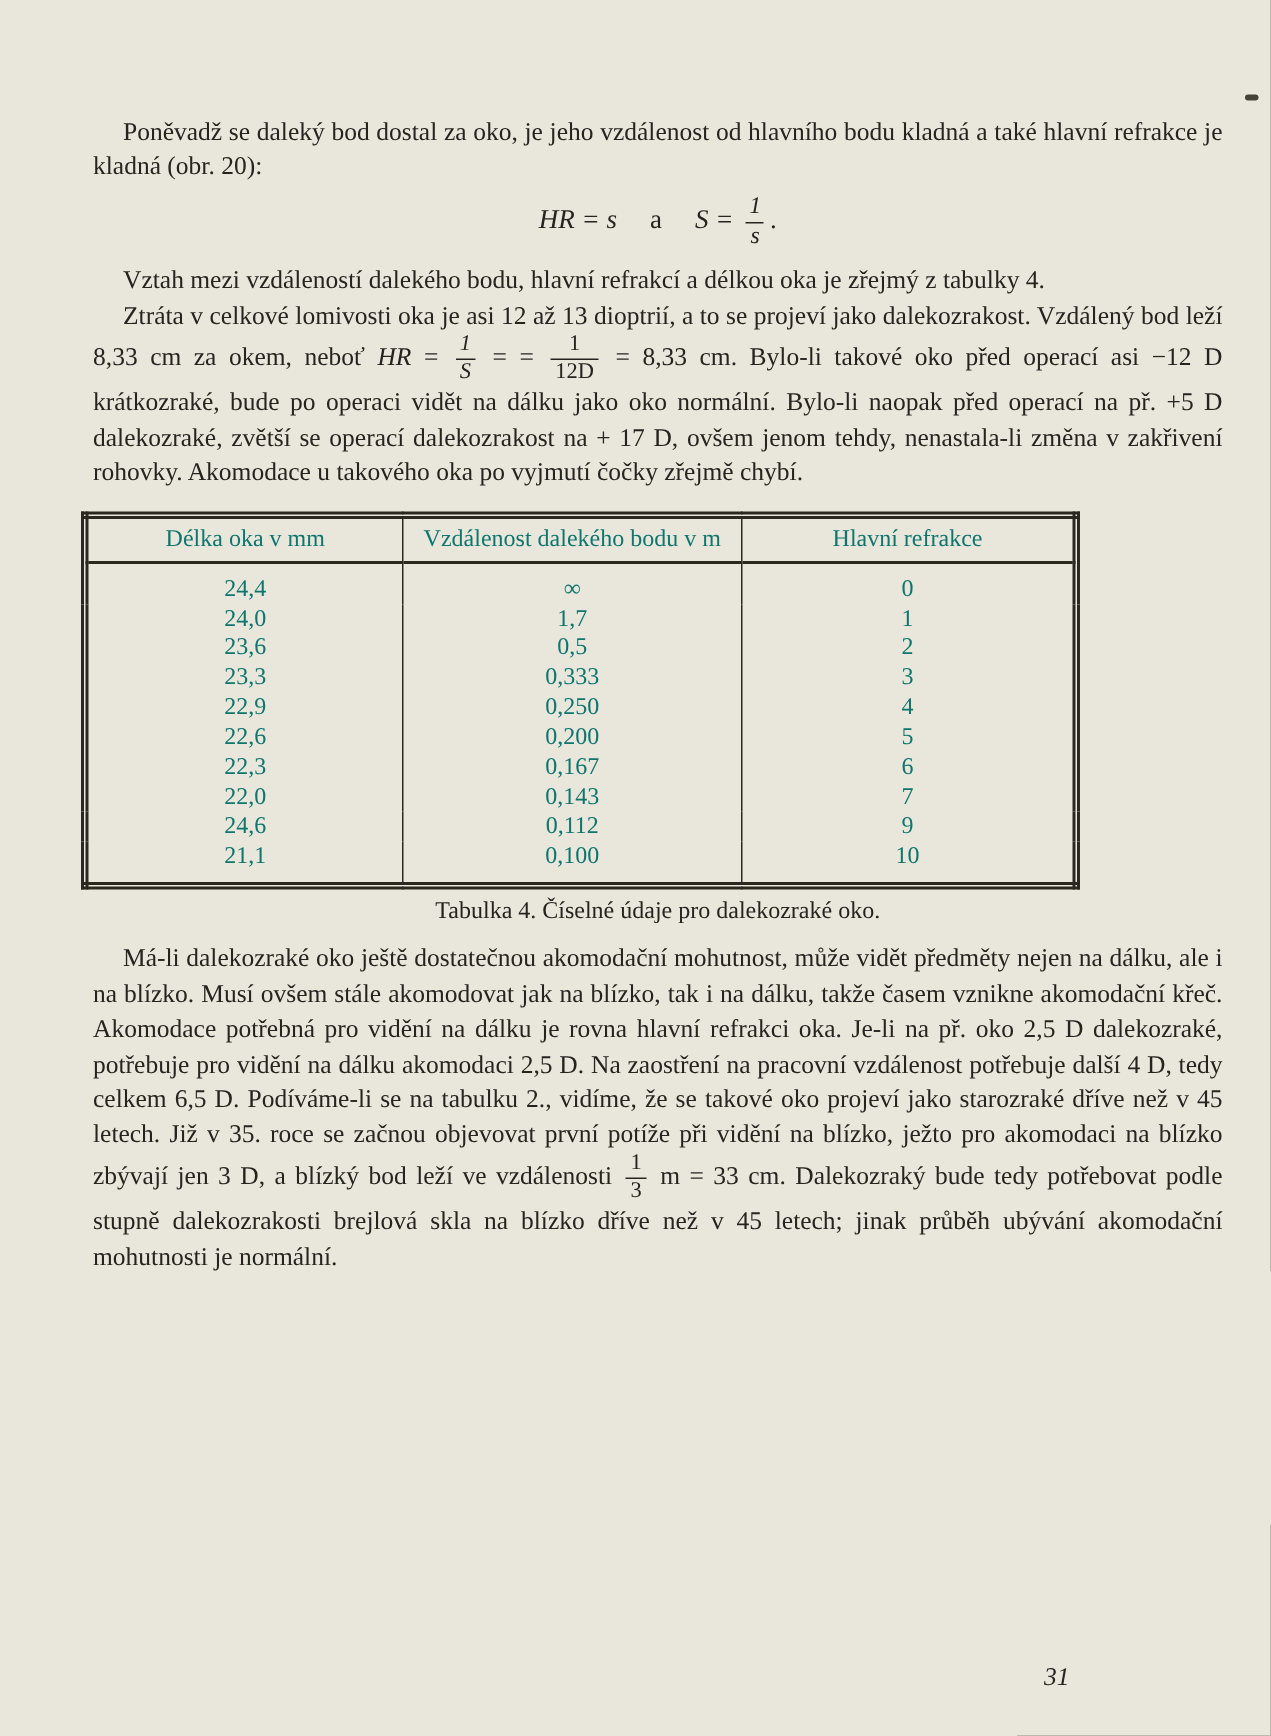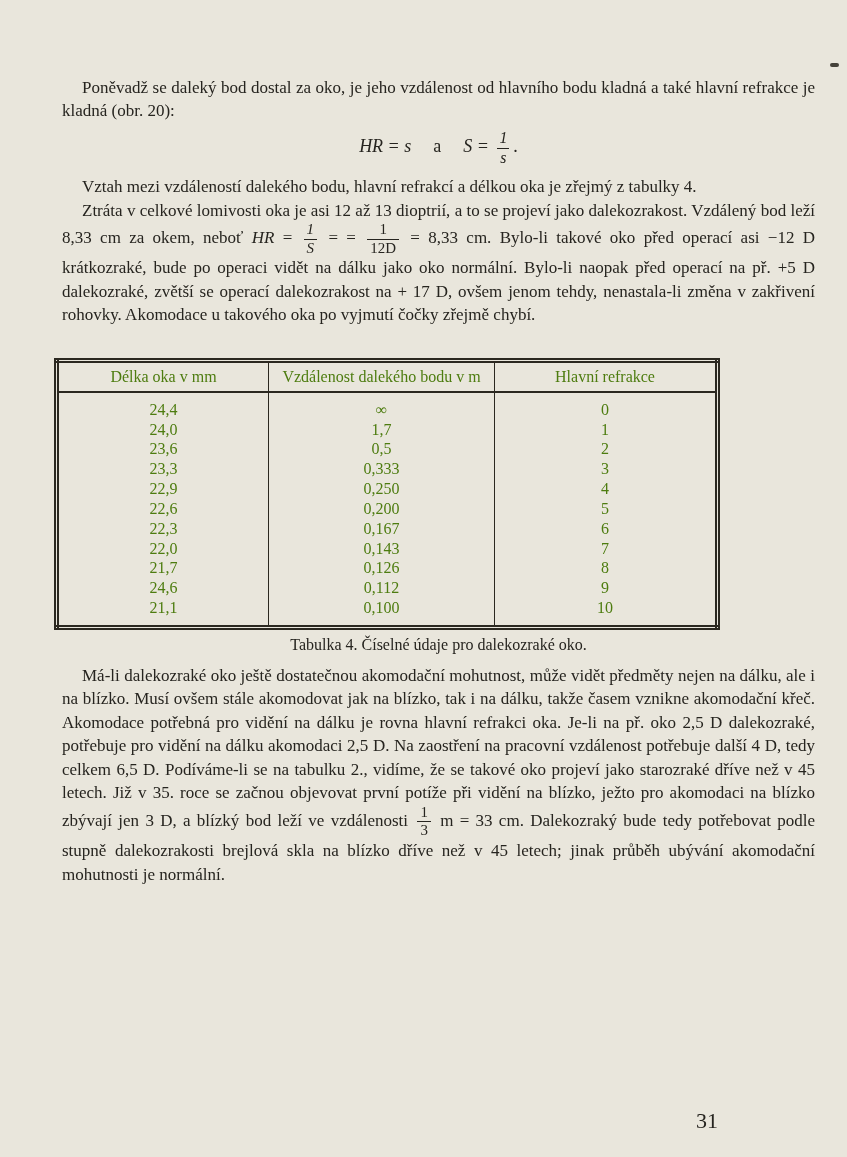--- a/index.html
+++ b/index.html
@@ -40,25 +40,25 @@
     font-size: 0.88em;
     margin: 0 3px;
     text-indent: 0;
   }
   .frac .num { padding: 0 3px 1px 3px; }
   .frac .den { border-top: 1px solid currentColor; padding: 1px 3px 0 3px; }
   .frac.it { font-style: italic; }
   
   table.ct {
     width: 666px;
-    margin: 31px 0 4px -8px;
+    margin: 14px 0 4px -8px;
     border-collapse: collapse;
     border: 5px double #2b2820;
     font-size: 16px;
-    color: #4d7c0f;
+    color: #0f766e;
   }
   table.ct th {
     font-weight: normal;
     text-align: center;
     border-bottom: 2px solid #2b2820;
     padding: 4px 8px;
     line-height: 1.25;
     vertical-align: middle;
   }
   table.ct th:not(:last-child),
@@ -74,21 +74,22 @@
   table.ct tbody tr:last-child td { padding-bottom: 7px; }
   .caption {
     text-align: center;
     font-size: 16px;
     margin: 0 0 8px 0;
   }
   .page-number {
     position: absolute;
     left: 696px;
     top: 1106px;
-    font-size: 22px;
+    font-style: italic;
+    font-size: 17px;
   }
   .artifact {
     position: absolute;
     left: 830px;
     top: 63px;
     width: 9px;
     height: 4px;
     background: #45423a;
     border-radius: 2px;
   }
@@ -169,25 +170,20 @@
           <td>22,3</td>
           <td>0,167</td>
           <td>6</td>
         </tr>
         <tr>
           <td>22,0</td>
           <td>0,143</td>
           <td>7</td>
         </tr>
         <tr>
-          <td>21,7</td>
-          <td>0,126</td>
-          <td>8</td>
-        </tr>
-        <tr>
           <td>24,6</td>
           <td>0,112</td>
           <td>9</td>
         </tr>
         <tr>
           <td>21,1</td>
           <td>0,100</td>
           <td>10</td>
         </tr>
       </tbody>

